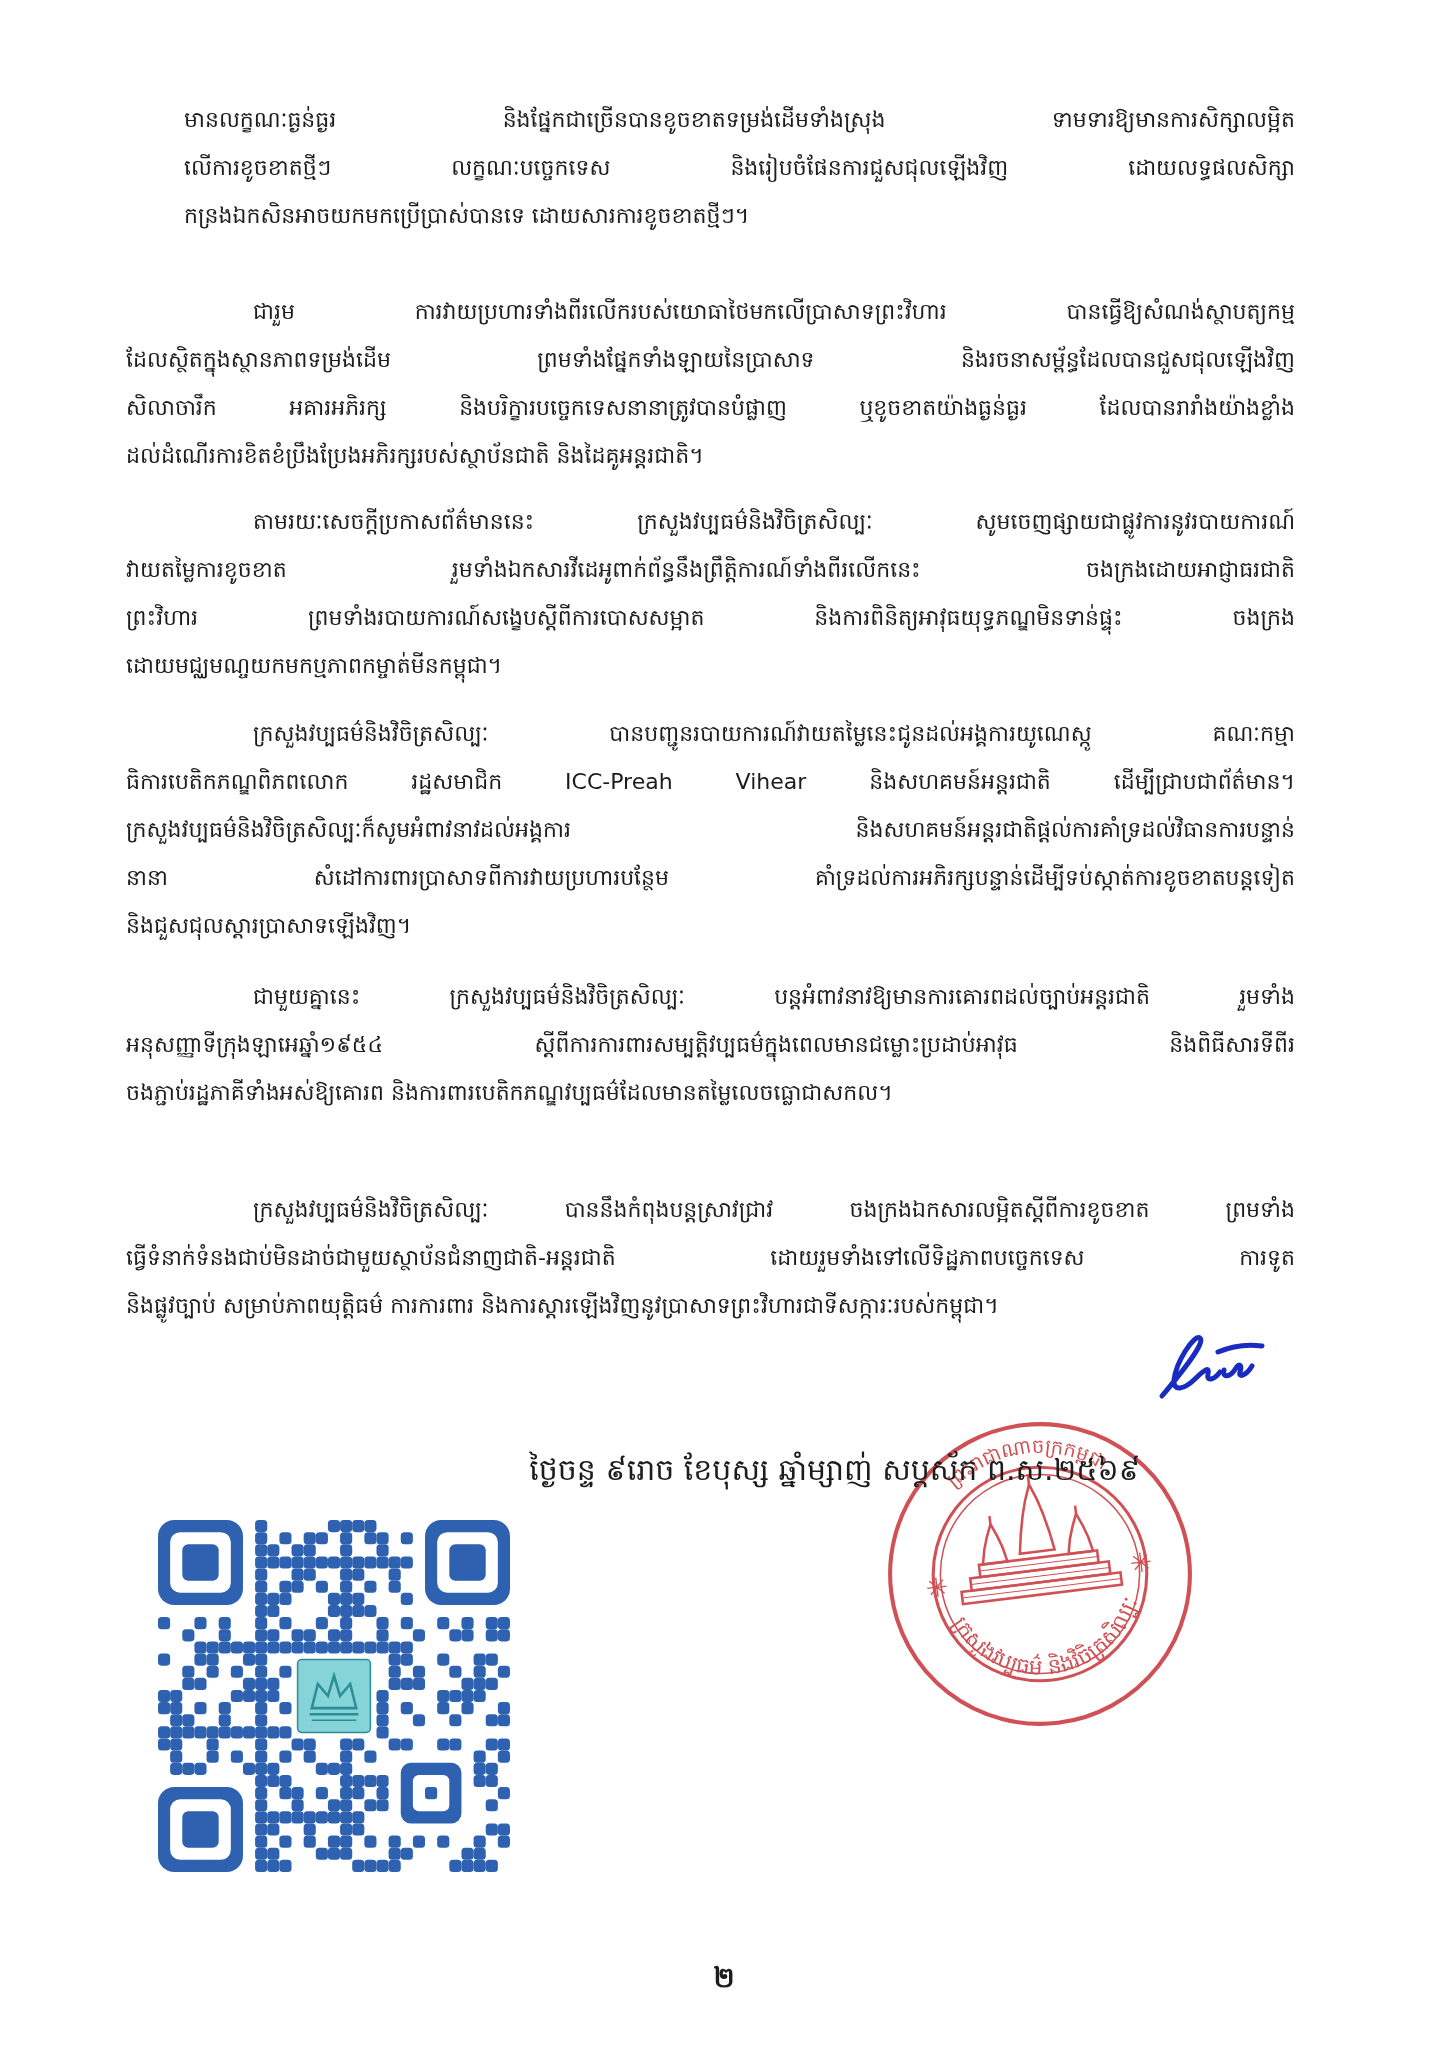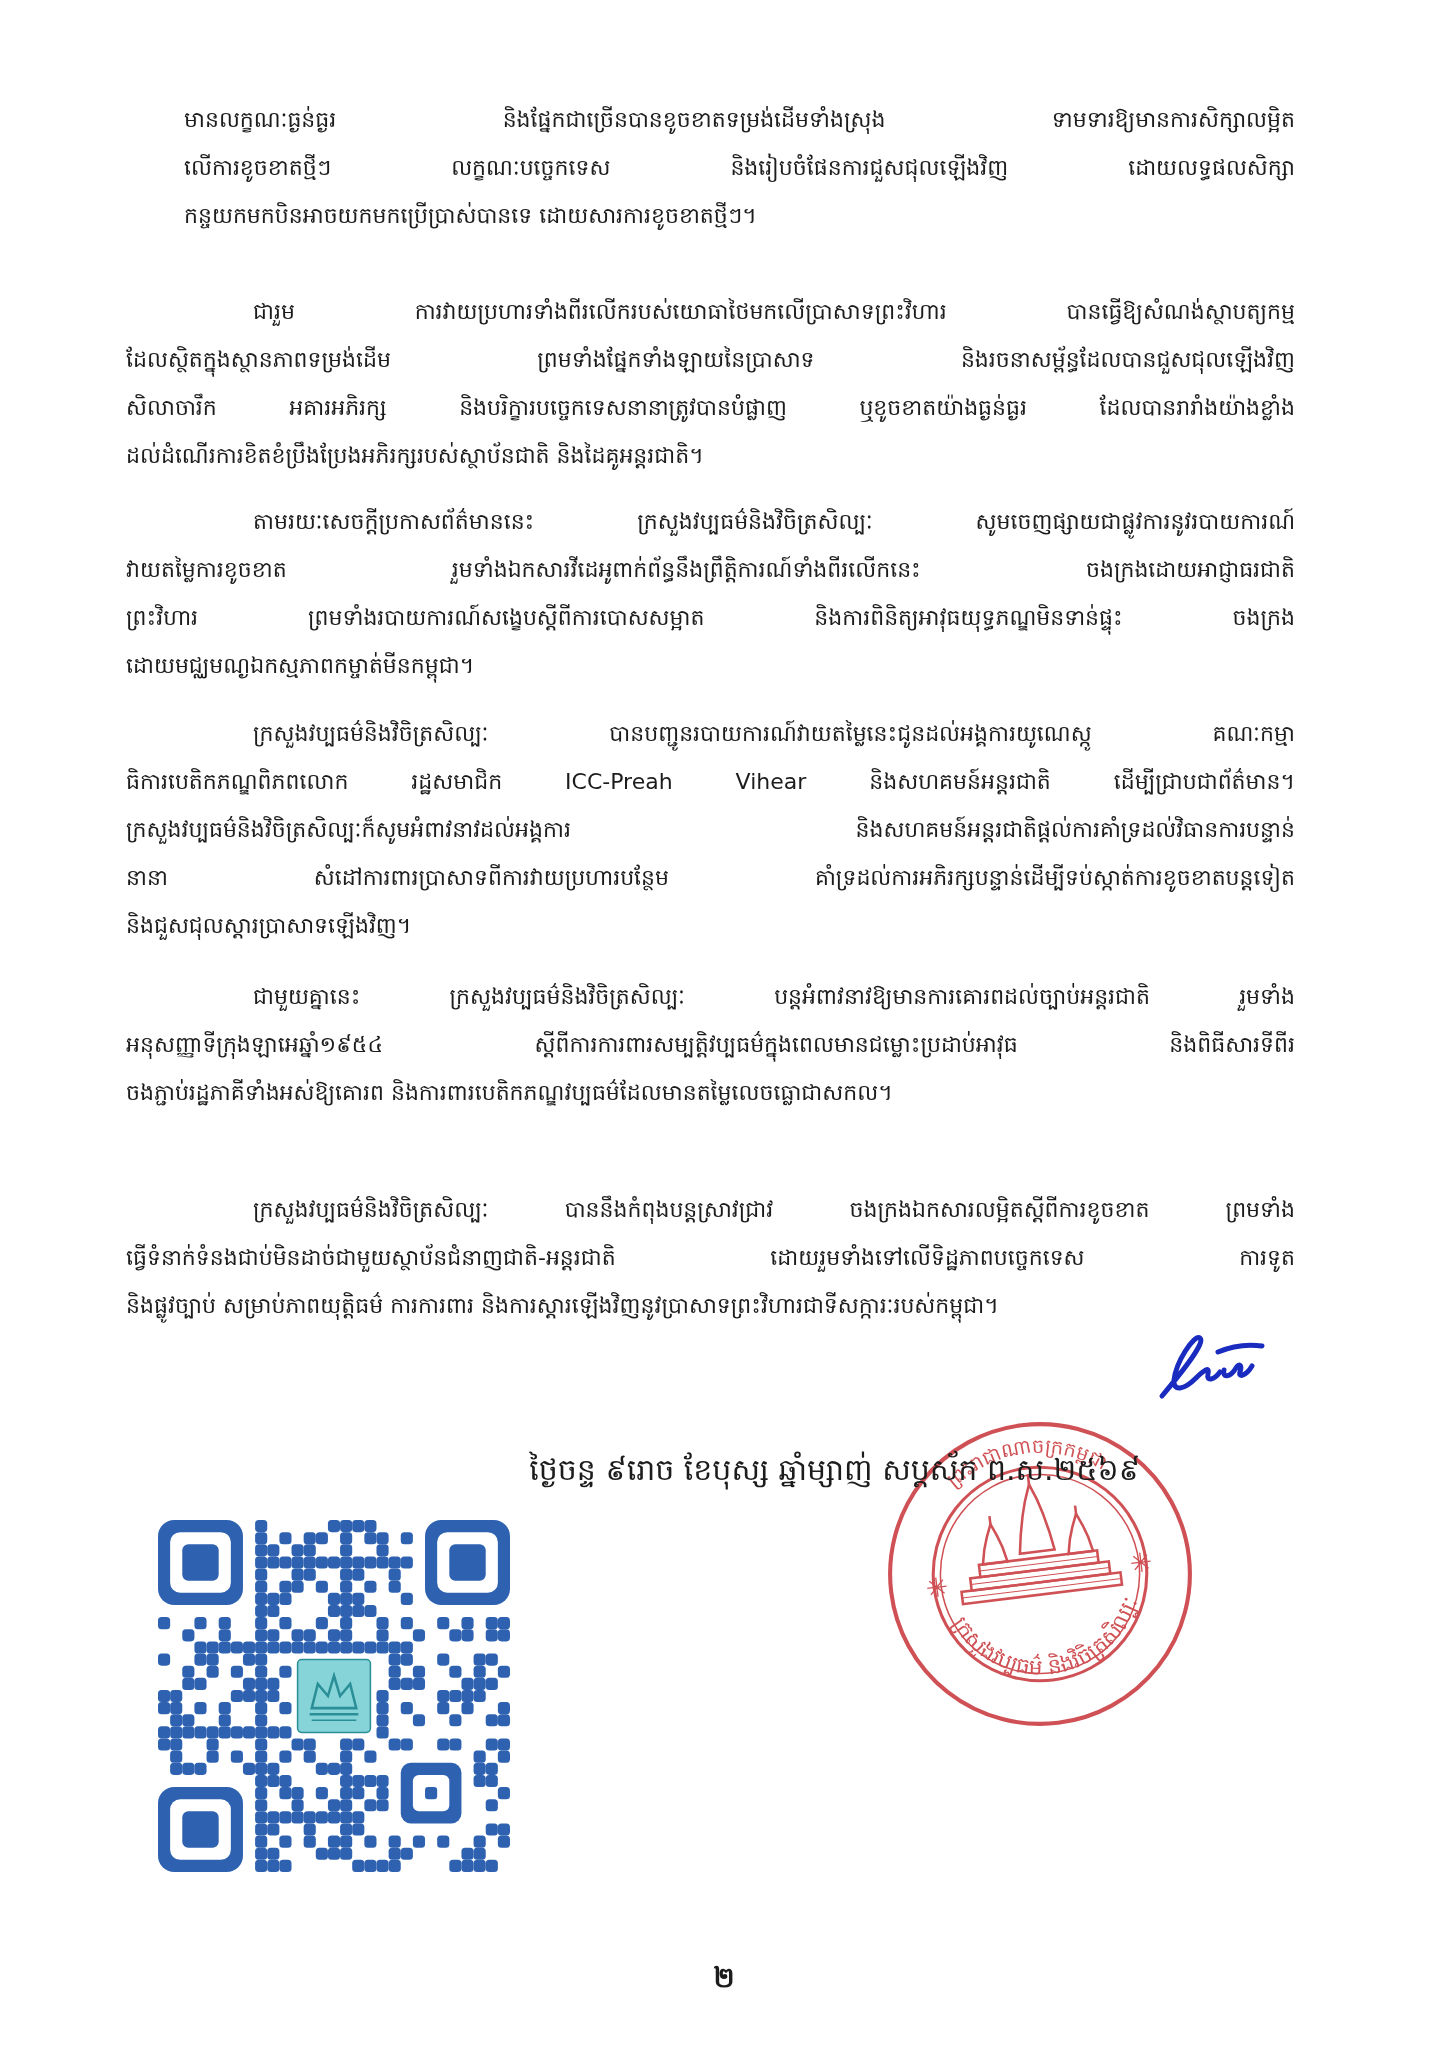--- a/index.html
+++ b/index.html
@@ -25,35 +25,35 @@
   .stamp text{font-family:"DejaVu Sans", sans-serif;}
 </style>
 </head>
 <body>
 
 <div class="page">
 
   <div class="para p-cont" style="top:96px;">
     <div class="jl">មានលក្ខណៈធ្ងន់ធ្ងរ និងផ្នែកជាច្រើនបានខូចខាតទម្រង់ដើមទាំងស្រុង ទាមទារឱ្យមានការសិក្សាលម្អិត</div>
     <div class="jl">លើការខូចខាតថ្មីៗ លក្ខណៈបច្ចេកទេស និងរៀបចំផែនការជួសជុលឡើងវិញ ដោយលទ្ធផលសិក្សា</div>
-    <div class="ll">កន្ចយកមកបិនអាចយកមកប្រើប្រាស់បានទេ ដោយសារការខូចខាតថ្មីៗ។</div>
+    <div class="ll">កន្រងឯកសិនអាចយកមកប្រើប្រាស់បានទេ ដោយសារការខូចខាតថ្មីៗ។</div>
   </div>
 
   <div class="para" style="top:288px;">
     <div class="jl indent">ជារួម ការវាយប្រហារទាំងពីរលើករបស់យោធាថៃមកលើប្រាសាទព្រះវិហារ បានធ្វើឱ្យសំណង់ស្ថាបត្យកម្ម</div>
     <div class="jl">ដែលស្ថិតក្នុងស្ថានភាពទម្រង់ដើម ព្រមទាំងផ្នែកទាំងឡាយនៃប្រាសាទ និងរចនាសម្ព័ន្ធដែលបានជួសជុលឡើងវិញ</div>
     <div class="jl">សិលាចារឹក អគារអភិរក្ស និងបរិក្ខារបច្ចេកទេសនានាត្រូវបានបំផ្លាញ ឬខូចខាតយ៉ាងធ្ងន់ធ្ងរ ដែលបានរារាំងយ៉ាងខ្លាំង</div>
     <div class="ll">ដល់ដំណើរការខិតខំប្រឹងប្រែងអភិរក្សរបស់ស្ថាប័នជាតិ និងដៃគូអន្តរជាតិ។</div>
   </div>
 
   <div class="para" style="top:498px;">
     <div class="jl indent">តាមរយៈសេចក្ដីប្រកាសព័ត៌មាននេះ ក្រសួងវប្បធម៌និងវិចិត្រសិល្បៈ សូមចេញផ្សាយជាផ្លូវការនូវរបាយការណ៍</div>
     <div class="jl">វាយតម្លៃការខូចខាត រួមទាំងឯកសារវីដេអូពាក់ព័ន្ធនឹងព្រឹត្តិការណ៍ទាំងពីរលើកនេះ ចងក្រងដោយអាជ្ញាធរជាតិ</div>
     <div class="jl">ព្រះវិហារ ព្រមទាំងរបាយការណ៍សង្ខេបស្ដីពីការបោសសម្អាត និងការពិនិត្យអាវុធយុទ្ធភណ្ឌមិនទាន់ផ្ទុះ ចងក្រង</div>
-    <div class="ll">ដោយមជ្ឈមណ្ងឯកស្មភាពកម្ចាត់មីនកម្ពុជា។</div>
+    <div class="ll">ដោយមជ្ឈមណ្ចយកមកប្មភាពកម្ចាត់មីនកម្ពុជា។</div>
   </div>
 
   <div class="para" style="top:710px;">
     <div class="jl indent">ក្រសួងវប្បធម៌និងវិចិត្រសិល្បៈ បានបញ្ជូនរបាយការណ៍វាយតម្លៃនេះជូនដល់អង្គការយូណេស្កូ គណៈកម្មា</div>
     <div class="jl">ធិការបេតិកភណ្ឌពិភពលោក រដ្ឋសមាជិក ICC-Preah Vihear និងសហគមន៍អន្តរជាតិ ដើម្បីជ្រាបជាព័ត៌មាន។</div>
     <div class="jl">ក្រសួងវប្បធម៌និងវិចិត្រសិល្បៈក៏សូមអំពាវនាវដល់អង្គការ និងសហគមន៍អន្តរជាតិផ្ដល់ការគាំទ្រដល់វិធានការបន្ទាន់</div>
     <div class="jl">នានា សំដៅការពារប្រាសាទពីការវាយប្រហារបន្ថែម គាំទ្រដល់ការអភិរក្សបន្ទាន់ដើម្បីទប់ស្កាត់ការខូចខាតបន្តទៀត</div>
     <div class="ll">និងជួសជុលស្ដារប្រាសាទឡើងវិញ។</div>
   </div>
 

